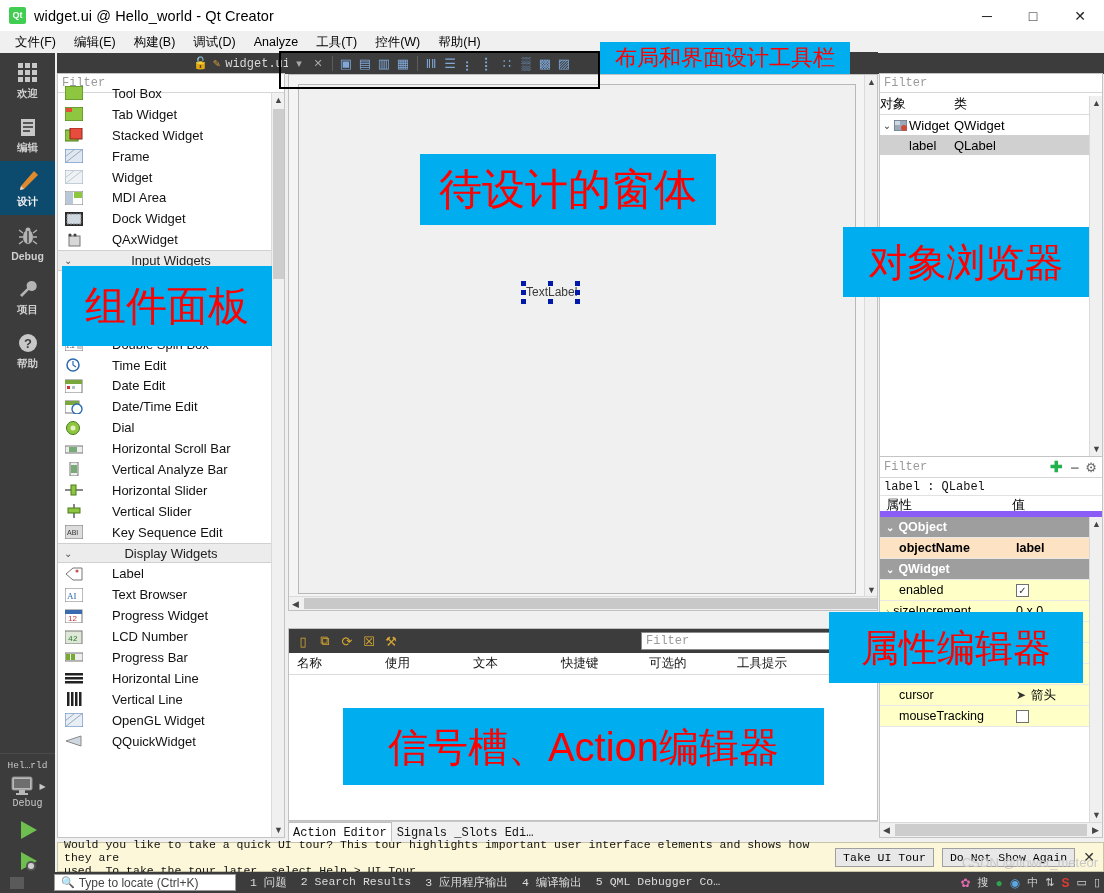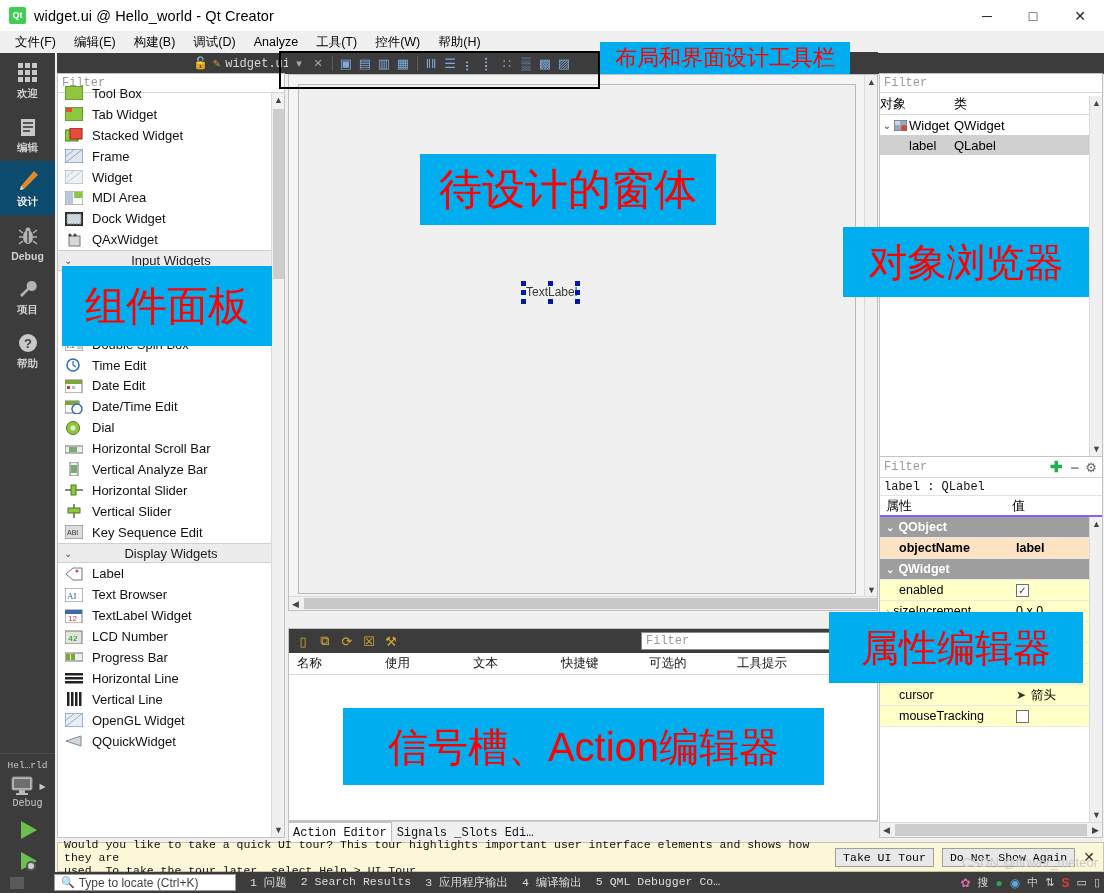--- a/index.html
+++ b/index.html
@@ -79,21 +79,21 @@
     background: #ffffff; border: 1px solid #c4c4c4;
   }
   .filterbar {
     height: 19px; border-bottom: 1px solid #d6d6d6; background: #fff;
     font-family: "Liberation Mono", monospace; font-size: 12px; color: #9a9a9a;
     padding: 2px 4px;
   }
   .wlist { position: relative; height: 744px; overflow: hidden; }
   .wrow {
     height: 20.9px; display: flex; align-items: center; padding-left: 6px;
-    font-size: 13px; color: #111; white-space: nowrap;
+    font-size: 13px; color: #111; white-space: nowrap; gap: 20px;
   }
   .wrow .wic {
     width: 20px; height: 15px; margin-right: 8px; flex: 0 0 auto;
     display:flex; align-items:center; justify-content:center;
   }
   .wcat {
     height: 20.9px; background: #ececec; border-top: 1px solid #d0d0d0;
     border-bottom: 1px solid #d0d0d0; display: flex; align-items: center;
     justify-content: center; font-size: 13px; color: #222; position: relative;
   }
@@ -190,21 +190,21 @@
     position: absolute; left: 879px; top: 456px; width: 224px; height: 382px;
     background: #ffffff; border: 1px solid #c4c4c4;
   }
   .pfilterrow { height: 21px; display: flex; align-items: center; background: #fff;
       border-bottom: 1px solid #d6d6d6; }
   .pfilter { flex: 1; font-family: "Liberation Mono", monospace; font-size: 12px;
       color: #9a9a9a; padding-left: 4px; }
   .pobjline { height: 18px; font-family: "Liberation Mono", monospace; font-size: 12px;
       color: #111; padding-left: 4px; border-bottom: 1px solid #e2e2e2;
       display: flex; align-items: center; }
-  .phead { height: 21px; display: flex; align-items: center; border-bottom: 2px solid #8b5cf6; }
+  .phead { height: 21px; display: flex; border-bottom: 6px solid #8b5cf6; }
   .phead .pc1 { width: 132px; padding-left: 6px; font-size: 13px; }
   .phead .pc2 { font-size: 13px; }
   .prow { height: 21px; display: flex; align-items: center; font-size: 12.5px;
       border-bottom: 1px solid #e8e8e8; }
   .prow .pc1 { width: 132px; padding-left: 6px; display:flex; align-items:center; gap:4px; }
   .prow .pc2 { padding-left: 4px; display:flex; align-items:center; gap:5px; white-space: nowrap; }
   .prow.group { background: #9e9e9e; color: #fff; font-weight: bold; }
   .prow.group .pc1 { color: #fff; }
   .prow.obj { background: #fde3c4; font-weight: bold; }
   .prow.w { background: #ffffc8; text-align: right; }
@@ -615,21 +615,21 @@
           <span>Text Browser</span>
         </div>
         <div class="wrow">
           <span class="wic">
             <svg width="18" height="14">
               <rect width="17" height="13" y="1" fill="#fff" stroke="#777"></rect>
               <rect y="1" width="17" height="4" fill="#3a6ab0"></rect>
               <text x="3" y="12" font-size="8" fill="#c33" font-family="Liberation Sans">12</text>
             </svg>
           </span>
-          <span>TextLabel Widget</span>
+          <span>Progress Widget</span>
         </div>
         <div class="wrow">
           <span class="wic">
             <svg width="18" height="14">
               <rect width="17" height="13" y="1" fill="#dfe8d8" stroke="#777"></rect>
               <text x="3" y="11" font-size="8" fill="#2a7a2a" font-family="Liberation Mono">42</text>
             </svg>
           </span>
           <span>LCD Number</span>
         </div>

